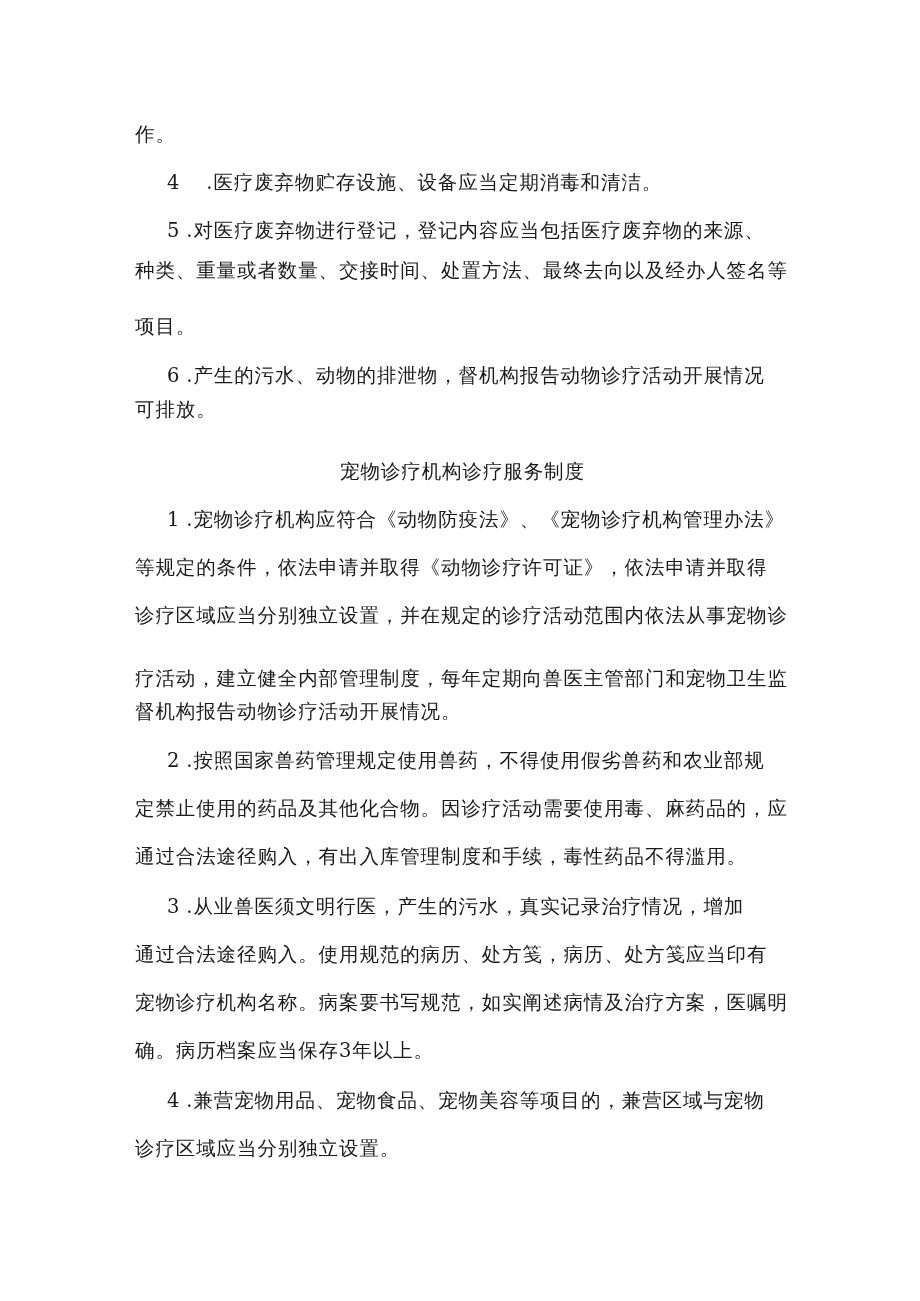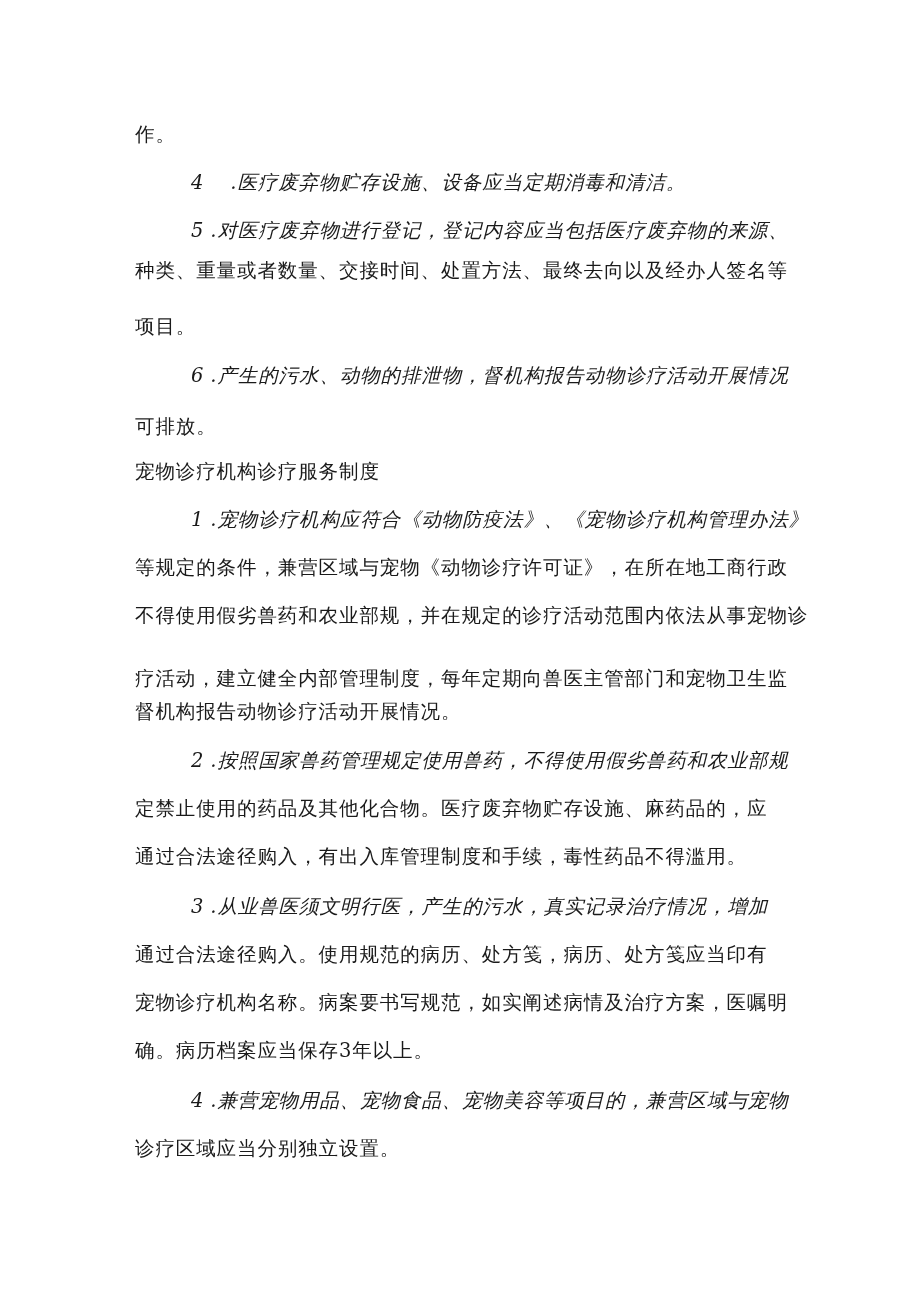--- a/index.html
+++ b/index.html
@@ -23,25 +23,26 @@
     }
     .line {
       position: absolute;
       left: 0;
       height: 30px;
       font-size: 19.5px;
       line-height: 30px;
       white-space: nowrap;
       letter-spacing: 0.9px;
     }
-    .indent { left: 56px; font-style: italic; }
+    .indent { left: 32px; }
     .title {
       position: absolute;
       left: 0;
       width: 655px;
+      text-align: center;
       font-size: 19.5px;
       line-height: 30px;
       letter-spacing: 0.9px;
     }
     .num {
       display: inline-block;
     }
     .num-wide { margin-right: 26px; }
     .num-narrow { margin-right: 6px; }
   </style>
@@ -64,47 +65,47 @@
   <div class="line" style="top:144px">
     <span>种类、重量或者数量、交接时间、处置方法、最终去向以及经办人签名等</span>
   </div>
   <div class="line" style="top:200px">
     <span>项目。</span>
   </div>
 
   <div class="line indent" style="top:249px">
     <span class="num num-narrow">6</span><span>.产生的污水、动物的排泄物，督机构报告动物诊疗活动开展情况</span>
   </div>
-  <div class="line" style="top:300px">
+  <div class="line" style="top:283px">
     <span>可排放。</span>
   </div>
 
   <div class="title" style="top:345px">宠物诊疗机构诊疗服务制度</div>
 
   <div class="line indent" style="top:393px">
     <span class="num num-narrow">1</span><span>.宠物诊疗机构应符合《动物防疫法》、《宠物诊疗机构管理办法》</span>
   </div>
   <div class="line" style="top:441px">
-    <span>等规定的条件，兼营区域与宠物《动物诊疗许可证》，在所在地工商行政</span>
+    <span>等规定的条件，依法申请并取得《动物诊疗许可证》，依法申请并取得</span>
   </div>
   <div class="line" style="top:489px">
-    <span>不得使用假劣兽药和农业部规，并在规定的诊疗活动范围内依法从事宠物诊</span>
+    <span>诊疗区域应当分别独立设置，并在规定的诊疗活动范围内依法从事宠物诊</span>
   </div>
   <div class="line" style="top:552px">
     <span>疗活动，建立健全内部管理制度，每年定期向兽医主管部门和宠物卫生监</span>
   </div>
   <div class="line" style="top:585px">
     <span>督机构报告动物诊疗活动开展情况。</span>
   </div>
 
   <div class="line indent" style="top:634px">
     <span class="num num-narrow">2</span><span>.按照国家兽药管理规定使用兽药，不得使用假劣兽药和农业部规</span>
   </div>
   <div class="line" style="top:682px">
-    <span>定禁止使用的药品及其他化合物。医疗废弃物贮存设施、麻药品的，应</span>
+    <span>定禁止使用的药品及其他化合物。因诊疗活动需要使用毒、麻药品的，应</span>
   </div>
   <div class="line" style="top:730px">
     <span>通过合法途径购入，有出入库管理制度和手续，毒性药品不得滥用。</span>
   </div>
 
   <div class="line indent" style="top:780px">
     <span class="num num-narrow">3</span><span>.从业兽医须文明行医，产生的污水，真实记录治疗情况，增加</span>
   </div>
   <div class="line" style="top:828px">
     <span>通过合法途径购入。使用规范的病历、处方笺，病历、处方笺应当印有</span>

